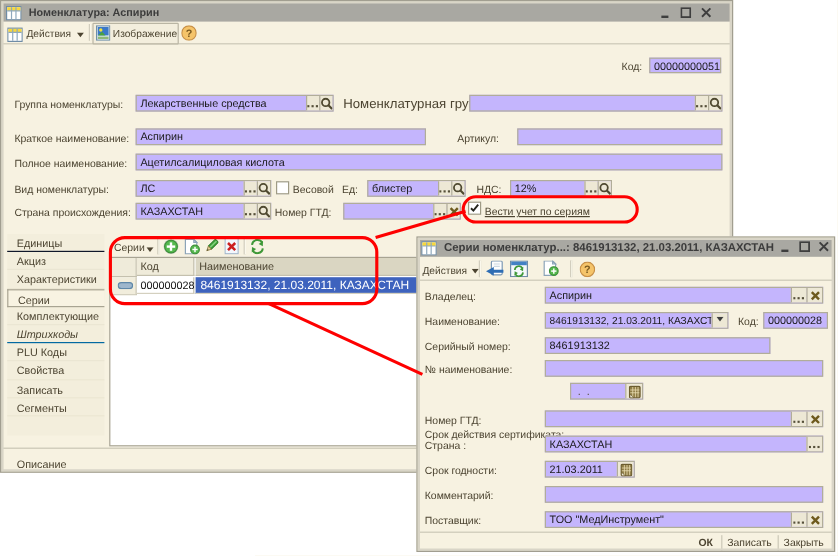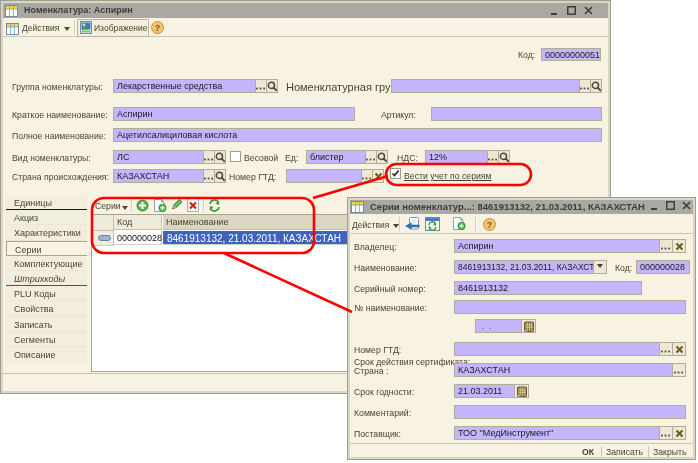--- a/index.html
+++ b/index.html
@@ -230,21 +230,21 @@
     <div style="height:15.2px;padding:3px 0 0 8px;box-sizing:border-box;border-bottom:1px solid #0f172a;">Единицы</div>
     <div style="height:15.2px;padding:3px 0 0 8px;box-sizing:border-box;border-bottom:1px solid #ebe6d3;">Акциз</div>
     <div style="height:15.2px;padding:3px 0 0 8px;box-sizing:border-box;border-bottom:1px solid #ebe6d3;">Характеристики</div>
     <div style="height:15.2px;padding:3px 0 0 8px;box-sizing:border-box;background:#F8F3E2;border:1px solid #a8a492;border-right:none;">Серии</div>
     <div style="height:15.2px;padding:3px 0 0 8px;box-sizing:border-box;border-bottom:1px solid #ebe6d3;">Комплектующие</div>
     <div style="height:15.2px;padding:3px 0 0 8px;box-sizing:border-box;border-bottom:1px solid #0369a1;font-style:italic;">Штрихкоды</div>
     <div style="height:15.2px;padding:3px 0 0 8px;box-sizing:border-box;border-bottom:1px solid #ebe6d3;">PLU Коды</div>
     <div style="height:15.2px;padding:3px 0 0 8px;box-sizing:border-box;border-bottom:1px solid #ebe6d3;">Свойства</div>
     <div style="height:15.2px;padding:3px 0 0 8px;box-sizing:border-box;border-bottom:1px solid #ebe6d3;">Записать</div>
     <div style="height:15.2px;padding:3px 0 0 8px;box-sizing:border-box;border-bottom:1px solid #ebe6d3;">Сегменты</div>
-    <div style="height:15.2px;padding:3px 0 0 8px;box-sizing:border-box;">Описание</div>
+    <div style="height:15.2px;padding:3px 0 0 8px;box-sizing:border-box;margin-top:32px;">Описание</div>
   </div>
 
   <div class="lb" style="left:95px;top:201px;">Серии</div>
   <svg class="ic" style="left:122px;top:206px;" width="7" height="5">
       <path d="M0 0 L6 0 L3 4 Z" fill="#4c4431"></path>
     </svg>
   <div style="position:absolute;left:131px;top:198px;width:1px;height:14px;background:#d2cebe;border-right:1px solid #fbf8ec;"></div>
 
   <svg class="ic" style="left:136px;top:199px;" width="13" height="13">
       <circle cx="6.5" cy="6.5" r="6.2" fill="#b9c4b4"></circle>

